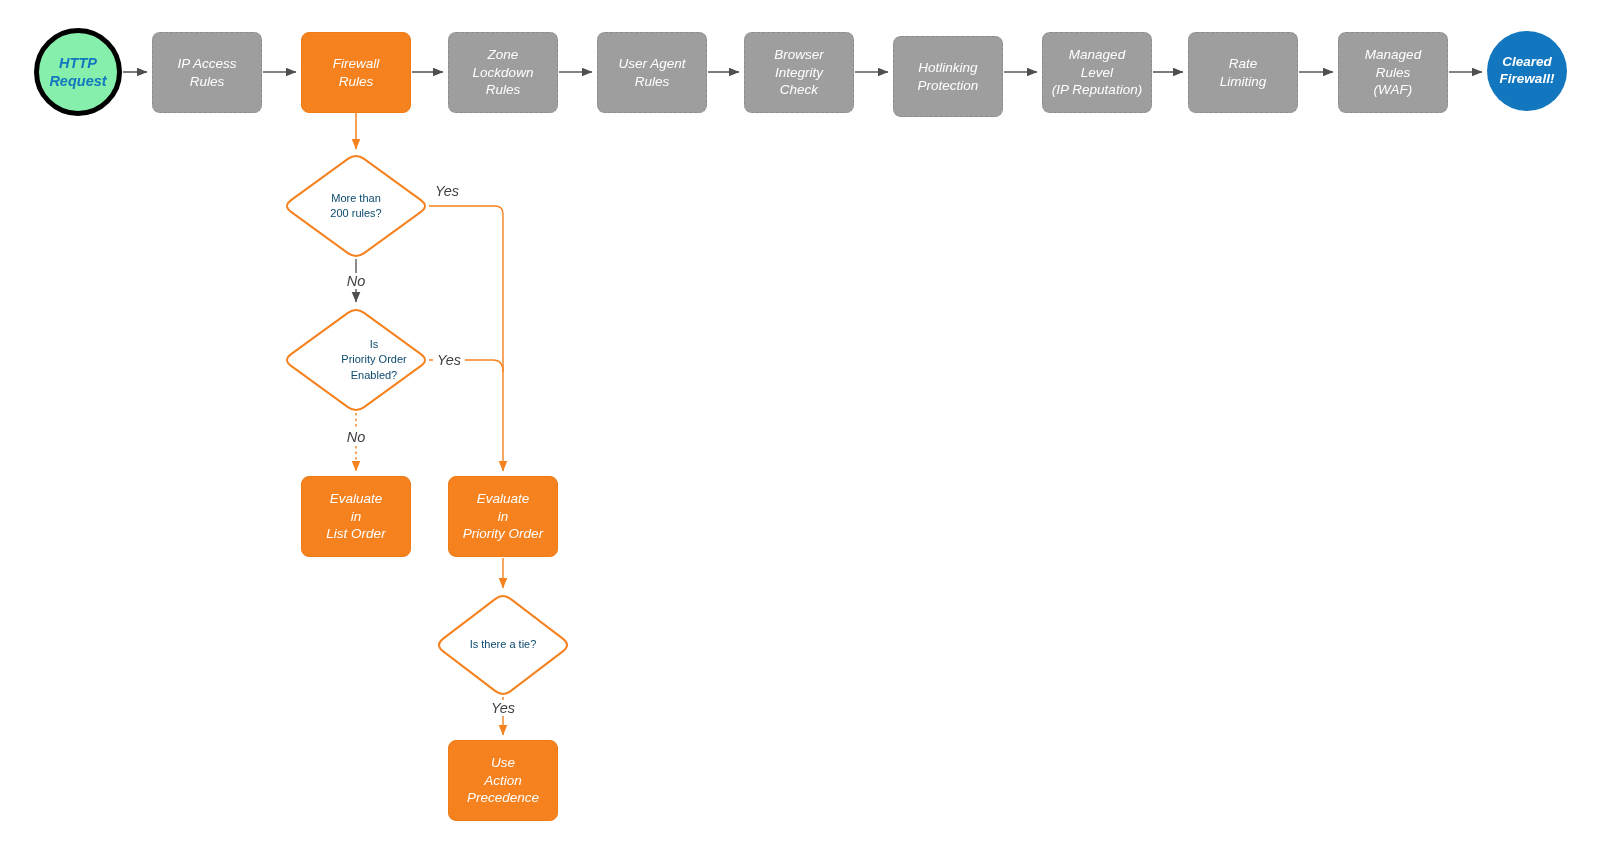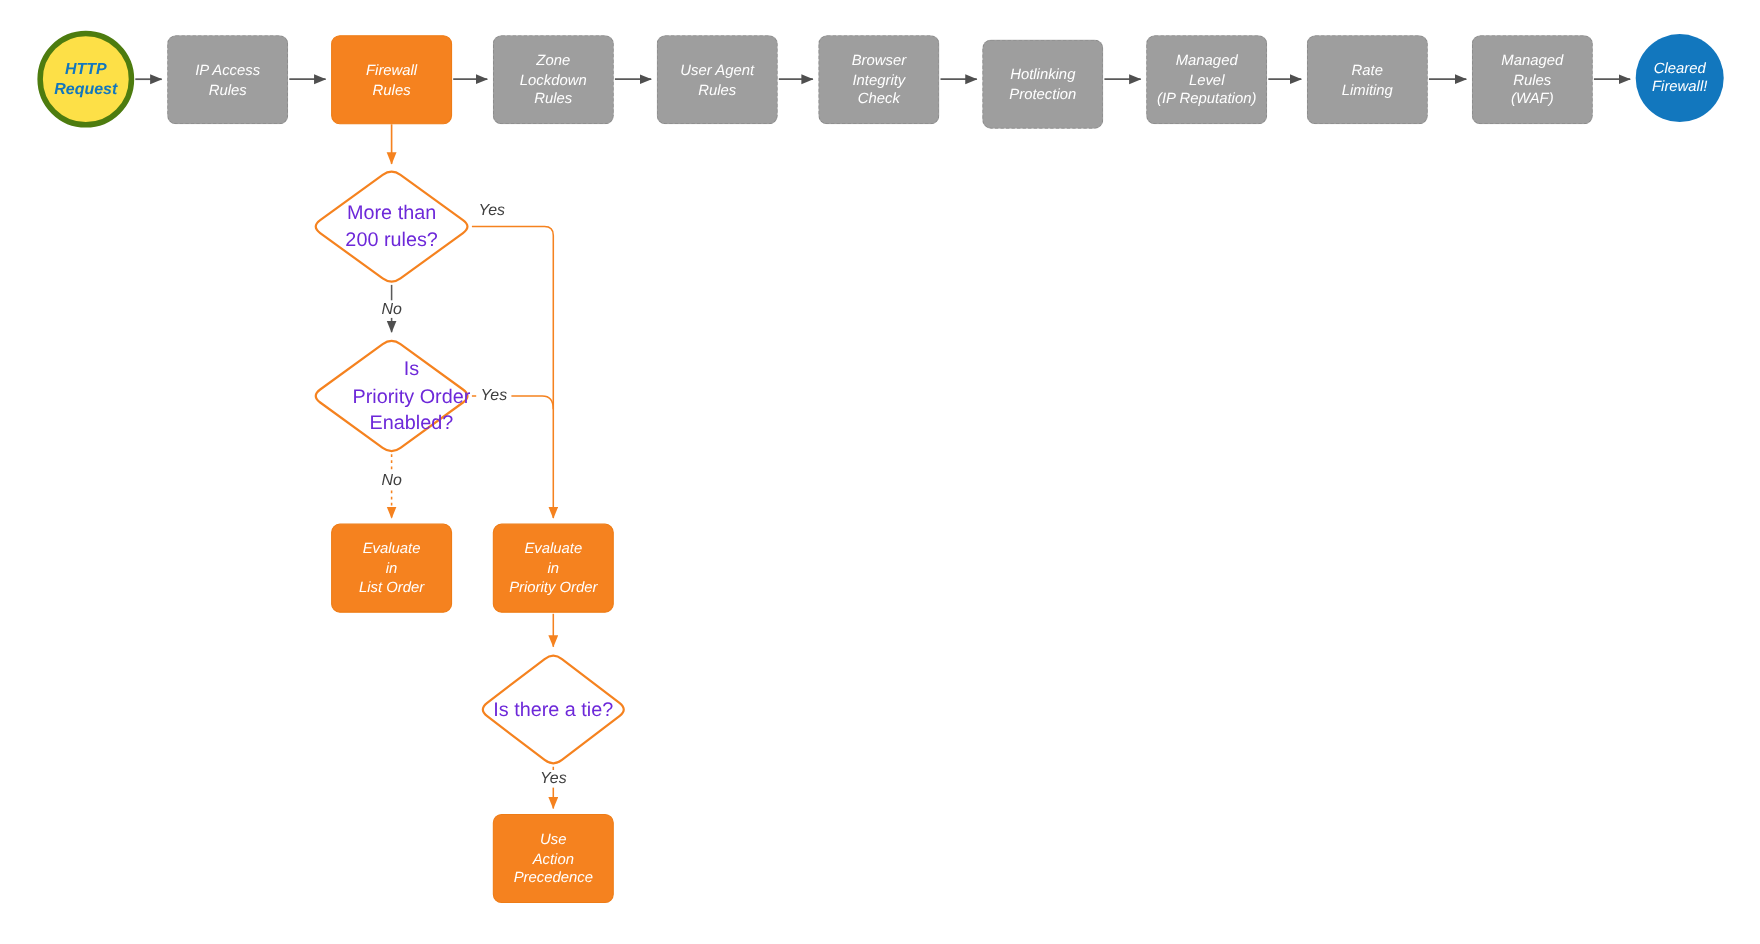--- a/index.html
+++ b/index.html
@@ -15,30 +15,30 @@
   .pre{white-space:pre-line;}
   .gbox{
     width:110px;height:81px;background:#9E9E9E;border:1px dashed #8b8b8b;
     border-radius:8px;color:#ffffff;font-style:italic;font-size:13.5px;line-height:1.32;
   }
   .obox{
     width:110px;height:81px;background:#F5821F;border:1px solid #ee7c16;
     border-radius:8px;color:#ffffff;font-style:italic;font-size:13.5px;line-height:1.32;
   }
   .circle-start{
-    width:88px;height:88px;background:#fde047;border:5px solid #4d7c0f;border-radius:50%;
+    width:88px;height:88px;background:#86efac;border:5px solid #000000;border-radius:50%;
     color:#1277BE;font-weight:bold;font-style:italic;font-size:14.5px;line-height:1.25;
   }
   .circle-end{
     width:80px;height:80px;background:#1277BE;border-radius:50%;
-    color:#ffffff;font-weight:normal;font-style:italic;font-size:13.5px;line-height:1.25;
+    color:#ffffff;font-weight:bold;font-style:italic;font-size:13.5px;line-height:1.25;
   }
   .dtext{
     position:absolute;display:flex;align-items:center;justify-content:center;
-    text-align:center;color:#6d28d9;font-size:18px;line-height:1.38;
+    text-align:center;color:#0c4a6e;font-size:11px;line-height:1.38;
   }
   .elabel{
     position:absolute;transform:translate(-50%,-50%);
     font-style:italic;color:#3F3F3F;font-size:14.5px;background:#ffffff;padding:0 4px;
   }
 </style>
 </head>
 <body>
 
 <div class="canvas">

